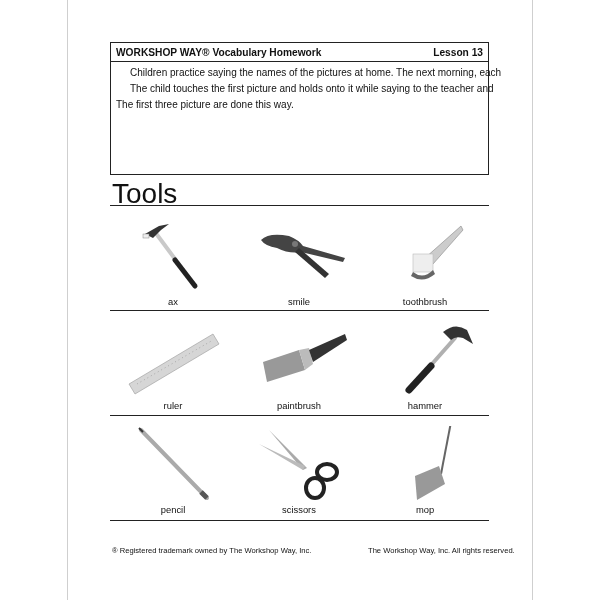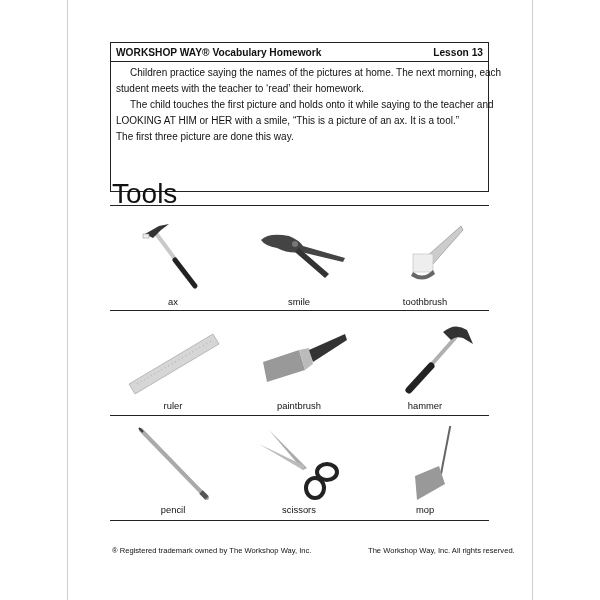--- a/index.html
+++ b/index.html
@@ -1,20 +1,20 @@
 <!DOCTYPE html>
 <html><head>
 <meta charset="utf-8">
 <style>
   html, body { margin: 0; padding: 0; }
   body { width: 600px; height: 600px; background: #ffffff; position: relative; overflow: hidden; font-family: "Liberation Sans", sans-serif; color: #111; }
   .edge { position: absolute; top: 0; bottom: 0; width: 1px; background: #cfcfcf; }
   .edge.left { left: 67px; }
   .edge.right { left: 532px; }
-  .box { position: absolute; left: 110px; top: 42px; width: 379px; height: 150px; border: 1.6px solid #222; box-sizing: border-box; }
+  .box { position: absolute; left: 110px; top: 42px; width: 379px; height: 133px; border: 1.6px solid #222; box-sizing: border-box; }
   .box-header { height: 18px; border-bottom: 1.6px solid #222; display: flex; justify-content: space-between; align-items: center; padding: 0 5px 0 5px; font-weight: bold; font-size: 10.2px; }
   .box-body { padding: 3px 5px 0 5px; font-size: 10px; line-height: 16.1px; }
   .box-body .p { white-space: nowrap; }
   .indent { text-indent: 14px; }
   .section-title { position: absolute; left: 112px; top: 178px; font-size: 28px; }
   .rule { position: absolute; left: 110px; width: 379px; height: 0; border-top: 1.8px solid #222; }
   .cell { position: absolute; width: 126px; height: 100px; text-align: center; }
   .cell svg { position: absolute; left: 13px; top: 4px; width: 100px; height: 76px; }
   .cell .lbl { position: absolute; left: 0; right: 0; top: 82px; font-size: 9.4px; }
   .footer { position: absolute; top: 546px; font-size: 7.6px; }
@@ -27,23 +27,21 @@
 <div class="edge left"></div>
 <div class="edge right"></div>
 
 <div class="box">
   <div class="box-header">
     <span>WORKSHOP WAY® Vocabulary Homework</span>
     <span>Lesson 13</span>
   </div>
   <div class="box-body">
     <div class="p indent">Children practice saying the names of the pictures at home.  The next morning, each</div>
-    <div class="p">student meets with the teacher to ‘read’ their homework.</div>
     <div class="p indent">The child touches the first picture and holds onto it while saying to the teacher and</div>
-    <div class="p">LOOKING AT HIM or HER with a smile, “This is a picture of an ax.  It is a tool.”</div>
     <div class="p">The first three picture are done this way.</div>
   </div>
 </div>
 
 <div class="section-title">Tools</div>
 <div class="rule" style="top:205px"></div>
 
 <div class="cell" style="left:110px; top:214px">
   <svg viewBox="0 0 100 76">
     <line x1="32" y1="14" x2="72" y2="68" stroke="#c9c9c9" stroke-width="4" stroke-linecap="round"></line>

